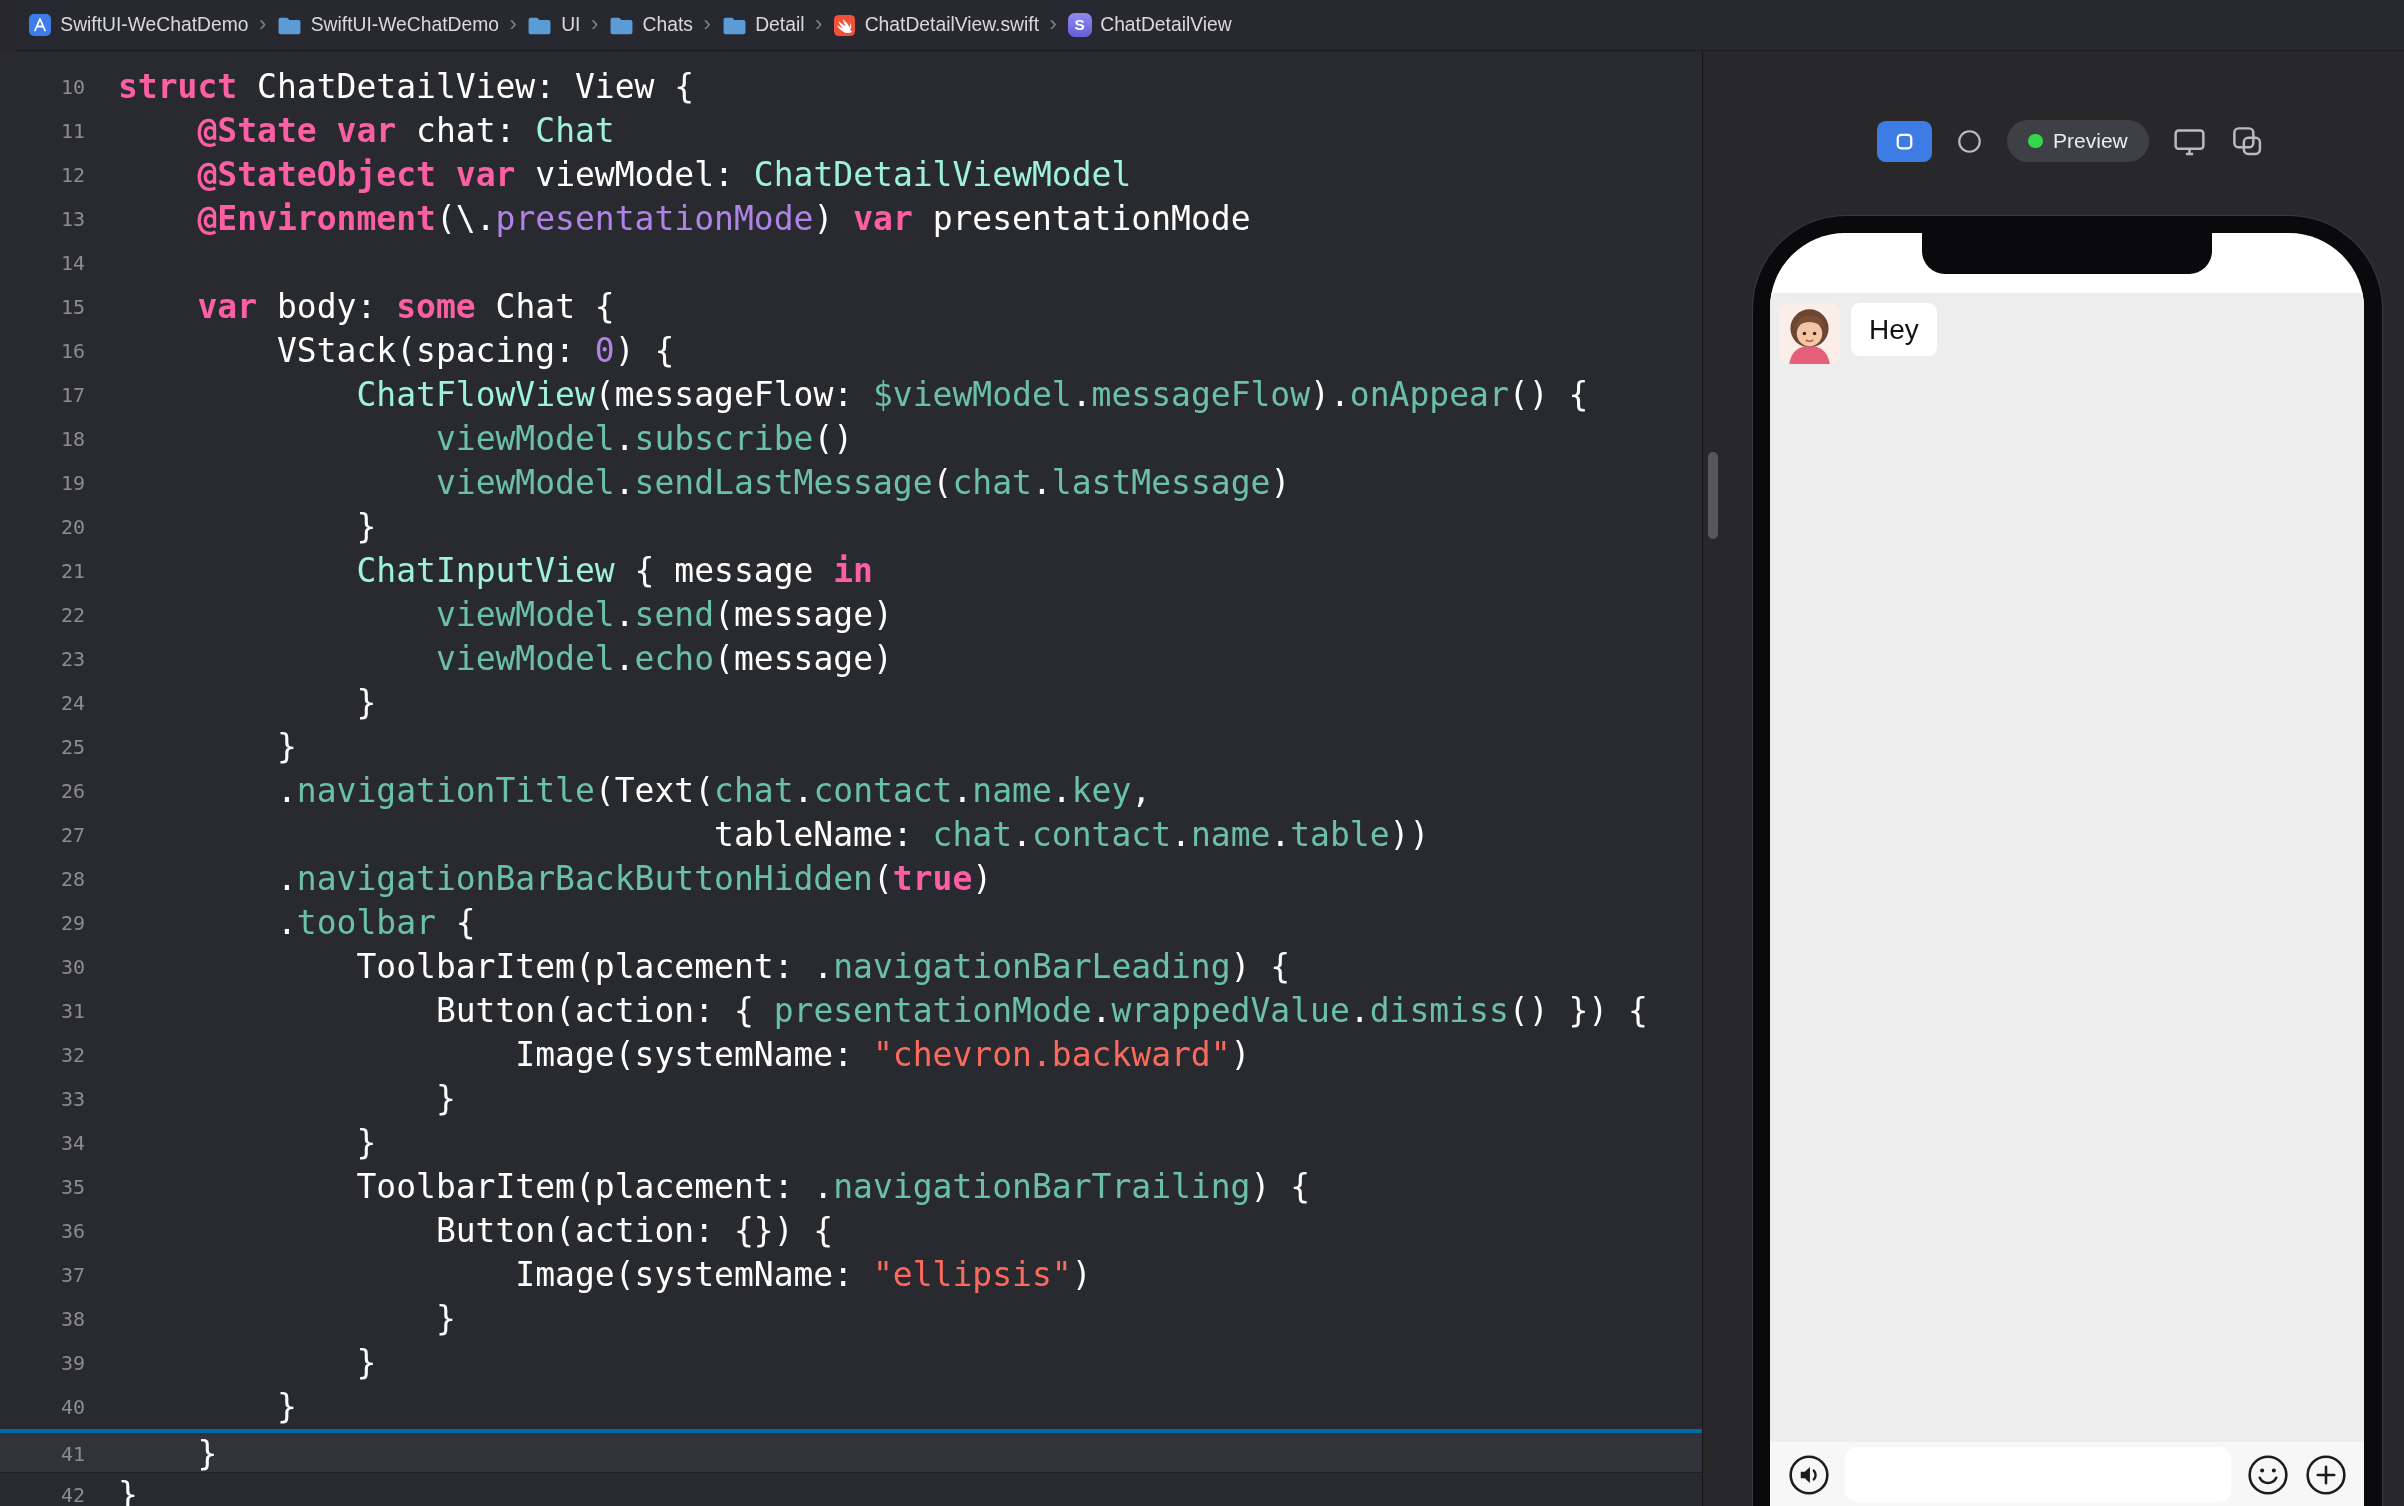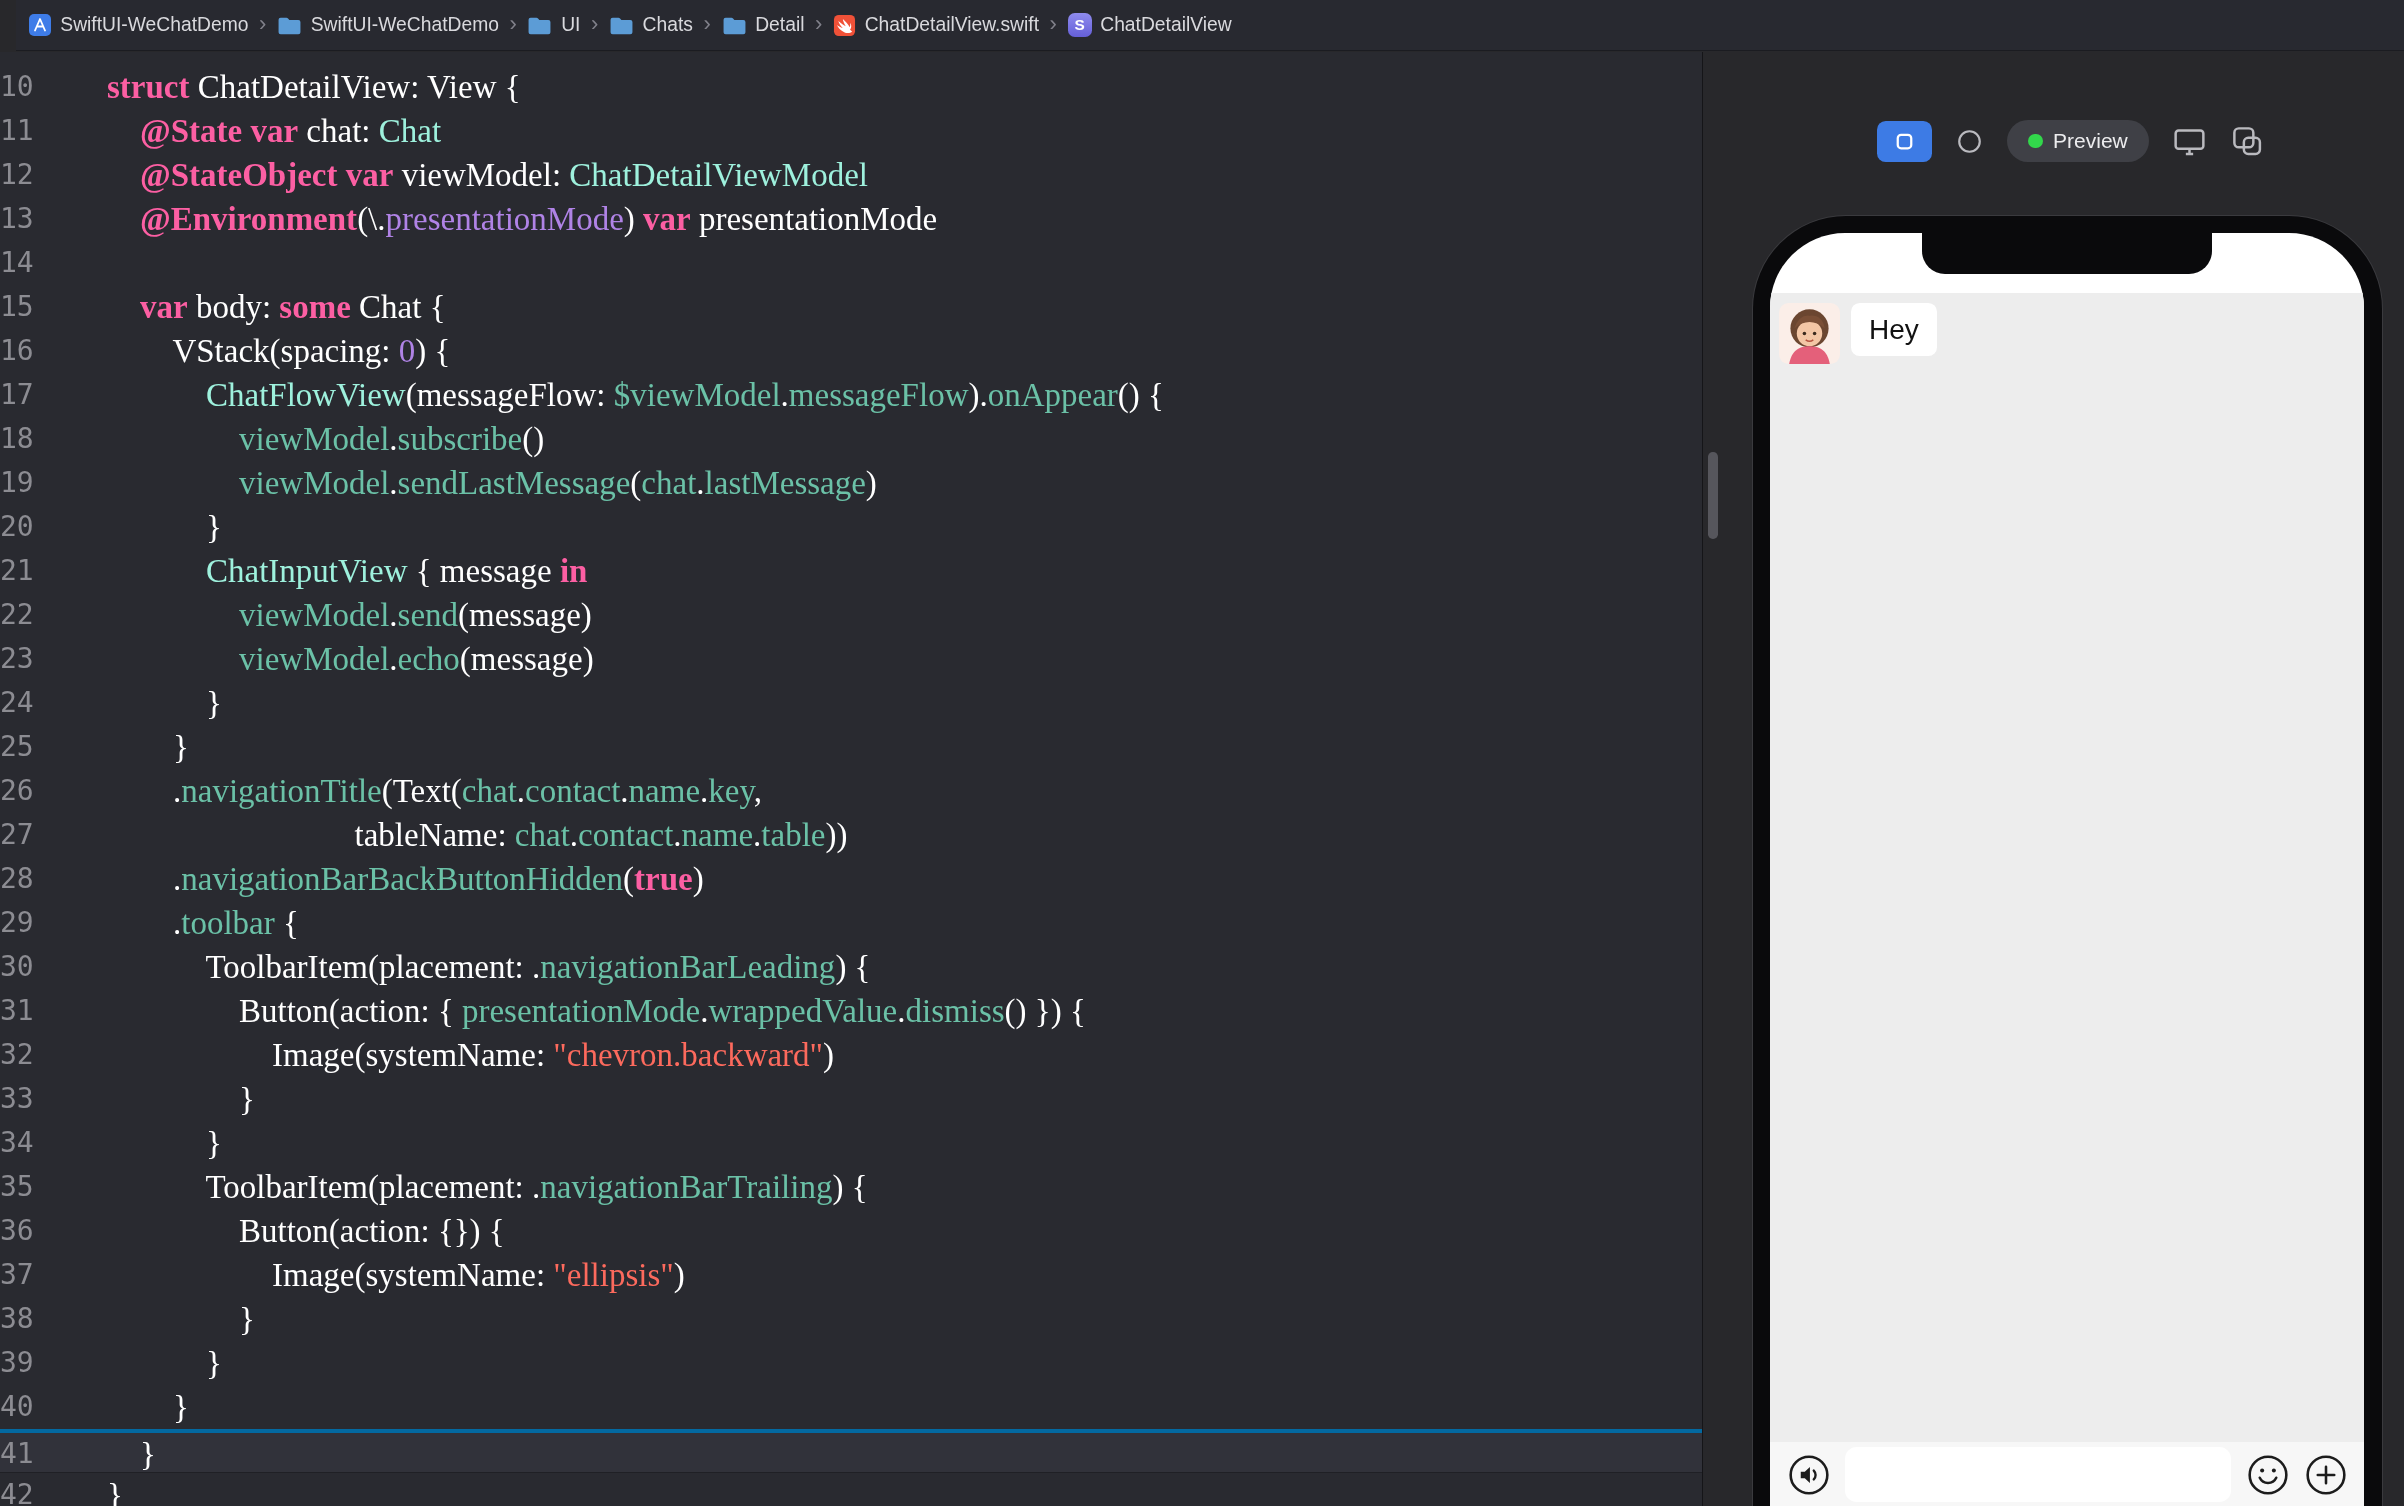--- a/index.html
+++ b/index.html
@@ -19,22 +19,22 @@
                   font-size:15.4px; align-items:center; justify-content:center; }
 
   
   .editor { position:absolute; top:52px; left:0; width:1702px; height:1454px;
             background:var(--editor-bg,#292A30); overflow:hidden; }
   .code-lines { padding-top:12.6px; }
   .code-line { display:flex; height:44px; line-height:44px;
                font-family:"DejaVu Sans Mono","Liberation Mono",monospace;
                font-size:33px; white-space:pre; color:var(--plain,#fff); }
   .code-line.highlight { background:#31323A; border-top:4px solid #0369a1; border-bottom:1px solid #1F2025; line-height:42px; }
-  .line-num { flex:0 0 85px; font-size:28px; color:var(--linenum,#8C8C92); }
-  .code-text { margin-left:22px;font-family:Liberation Serif, serif; }
+  .line-num { flex:0 0 85px; text-align:right; font-size:20px; color:var(--linenum,#8C8C92); }
+  .code-text { margin-left:33px; }
   .tok-k { color:var(--keyword,#FC5FA3); font-weight:bold; }
   .tok-t { color:var(--type,#9EF1DD); }
   .tok-m { color:var(--member,#6BC1A7); }
   .tok-p { color:var(--purple,#B083E6); }
   .tok-s { color:var(--string,#FC6A5D); }
   .tok-n { color:var(--plain,#fff); }
   .editor-scroll-thumb { position:absolute; left:1708px; top:452px; width:9.7px; height:87px;
                          border-radius:4.8px; background:#56565C; z-index:9; }
 
   

